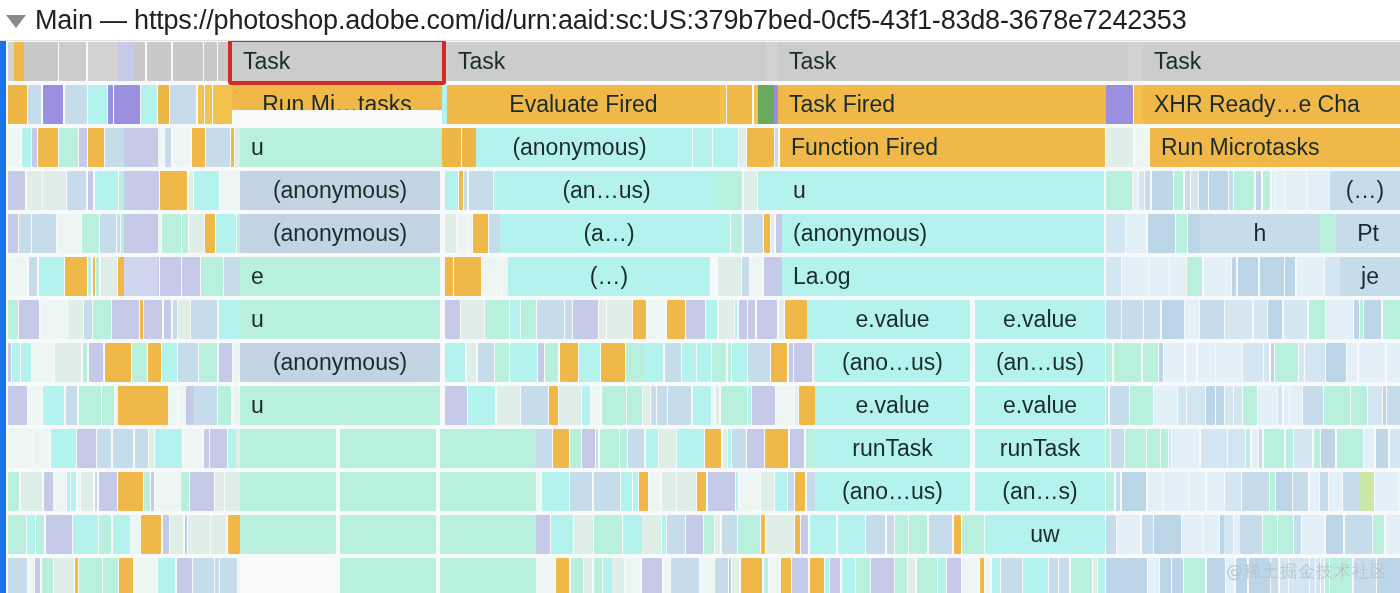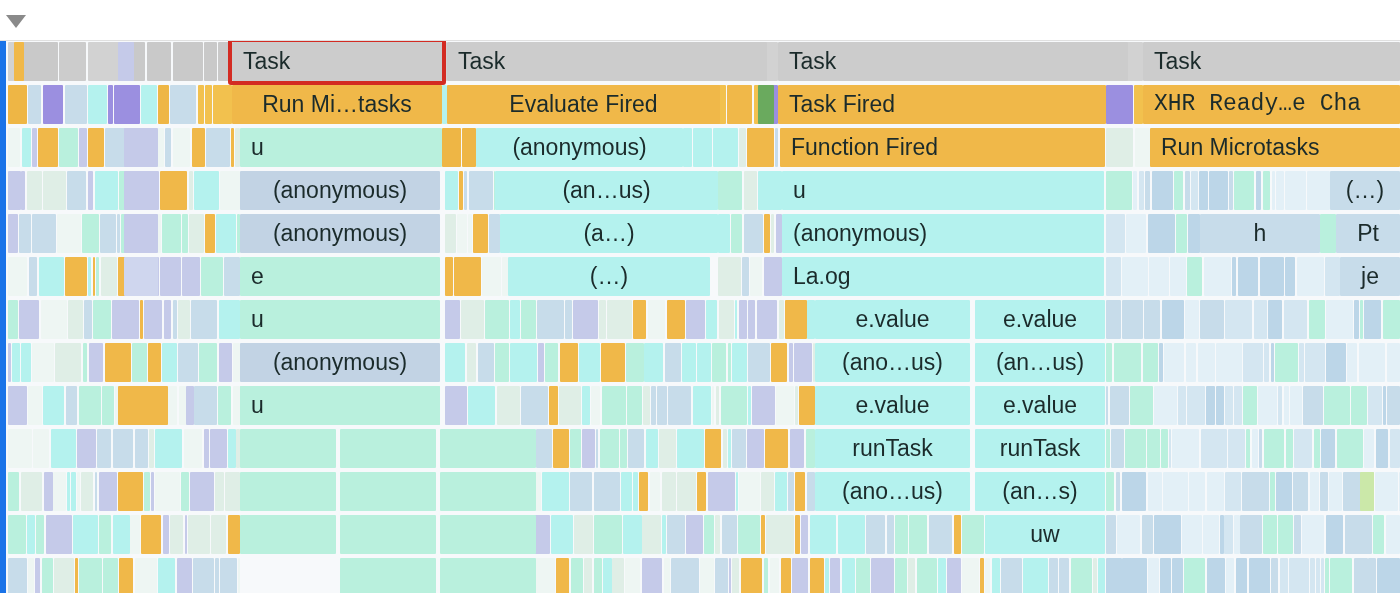--- a/index.html
+++ b/index.html
@@ -36,20 +36,21 @@
   .watermark{position:absolute;right:12px;bottom:10px;font-size:17px;color:#b9c6cf;
       letter-spacing:1px;z-index:25;font-family:"DejaVu Sans",sans-serif;}
 </style>
 </head>
 <body>
 
 <div id="stage">
 
   <div class="track-header">
     <div class="tri"></div>
+    <div class="track-title">Main — https://photoshop.adobe.com/id/urn:aaid:sc:US:379b7bed-0cf5-43f1-83d8-3678e7242353</div>
   </div>
 
   <div id="flame">
 
     <div class="leftbar"></div>
 
     <div id="noise">
         <div class="blk" style="left:8.0px;top:1px;width:12.4px;height:39px;background:#d2d2d2;"></div>
         <div class="blk" style="left:22.0px;top:1px;width:35.6px;height:39px;background:#c9c9c9;"></div>
         <div class="blk" style="left:58.6px;top:1px;width:27.3px;height:39px;background:#cccccc;"></div>
@@ -680,24 +681,24 @@
         <div class="blk" style="left:340px;top:517px;width:96px;height:39px;background:#b9f0dd;"></div>
         <div class="blk" style="left:440px;top:517px;width:96px;height:39px;background:#b9f0dd;"></div>
         <div class="blk" style="left:240px;top:345px;width:200px;height:39px;background:#b9f0dd;"></div>
       </div>
 
     <div id="rows">
         <div class="blk lbl c-task" style="left:232px;top:1px;width:210px;height:39px;">Task</div>
         <div class="blk lbl c-task" style="left:447px;top:1px;width:320px;height:39px;">Task</div>
         <div class="blk lbl c-task" style="left:778px;top:1px;width:350px;height:39px;">Task</div>
         <div class="blk lbl c-task" style="left:1143px;top:1px;width:257px;height:39px;">Task</div>
-        <div class="blk lbl ctr" style="left:232px;top:44px;width:210px;height:39px;background:#f0b849;">Run Mi…tasks</div>
+        <div class="blk lbl ctr" style="left:232px;top:44px;width:210px;height:25px;background:#f0b849;">Run Mi…tasks</div>
         <div class="blk lbl ctr" style="left:447px;top:44px;width:273px;height:39px;background:#f0b849;">Evaluate Fired</div>
         <div class="blk lbl" style="left:778px;top:44px;width:328px;height:39px;background:#f0b849;">Task Fired</div>
-        <div class="blk lbl" style="left:1143px;top:44px;width:257px;height:39px;background:#f0b849;font-family:Liberation Mono, monospace;">XHR Ready…e Cha</div>
+        <div class="blk lbl" style="left:1143px;top:44px;width:257px;height:39px;background:#f0b849;">XHR Ready…e Cha</div>
         <div class="blk lbl" style="left:240px;top:87px;width:202px;height:39px;background:#b9f0dd;">u</div>
         <div class="blk lbl ctr" style="left:476px;top:87px;width:207px;height:39px;background:#b4f2ee;">(anonymous)</div>
         <div class="blk lbl" style="left:780px;top:87px;width:325px;height:39px;background:#f0b849;">Function Fired</div>
         <div class="blk lbl" style="left:1150px;top:87px;width:250px;height:39px;background:#f0b849;">Run Microtasks</div>
         <div class="blk lbl ctr" style="left:240px;top:130px;width:200px;height:39px;background:#c2d3e4;">(anonymous)</div>
         <div class="blk lbl ctr" style="left:495px;top:130px;width:223px;height:39px;background:#b4f2ee;">(an…us)</div>
         <div class="blk lbl" style="left:782px;top:130px;width:322px;height:39px;background:#b4f2ee;">u</div>
         <div class="blk lbl ctr" style="left:1330px;top:130px;width:70px;height:39px;background:#c7dcea;">(…)</div>
         <div class="blk lbl ctr" style="left:240px;top:173px;width:200px;height:39px;background:#c2d3e4;">(anonymous)</div>
         <div class="blk lbl ctr" style="left:500px;top:173px;width:218px;height:39px;background:#b4f2ee;">(a…)</div>
@@ -719,15 +720,16 @@
         <div class="blk lbl ctr" style="left:975px;top:345px;width:130px;height:39px;background:#b4f2ee;">e.value</div>
         <div class="blk lbl ctr" style="left:815px;top:388px;width:155px;height:39px;background:#b4f2ee;">runTask</div>
         <div class="blk lbl ctr" style="left:975px;top:388px;width:130px;height:39px;background:#b4f2ee;">runTask</div>
         <div class="blk lbl ctr" style="left:815px;top:431px;width:155px;height:39px;background:#b4f2ee;">(ano…us)</div>
         <div class="blk lbl ctr" style="left:975px;top:431px;width:130px;height:39px;background:#b4f2ee;">(an…s)</div>
         <div class="blk lbl ctr" style="left:985px;top:474px;width:120px;height:39px;background:#b4f2ee;">uw</div>
       </div>
 
     <div class="sel-task" id="selbox" style="left: 228px; top: -3px; width: 218px; height: 47px; border-color: rgb(211, 43, 34);"></div>
 
+    <div class="watermark">@稀土掘金技术社区</div>
   </div>
 
 </div>
 
 </body></html>

